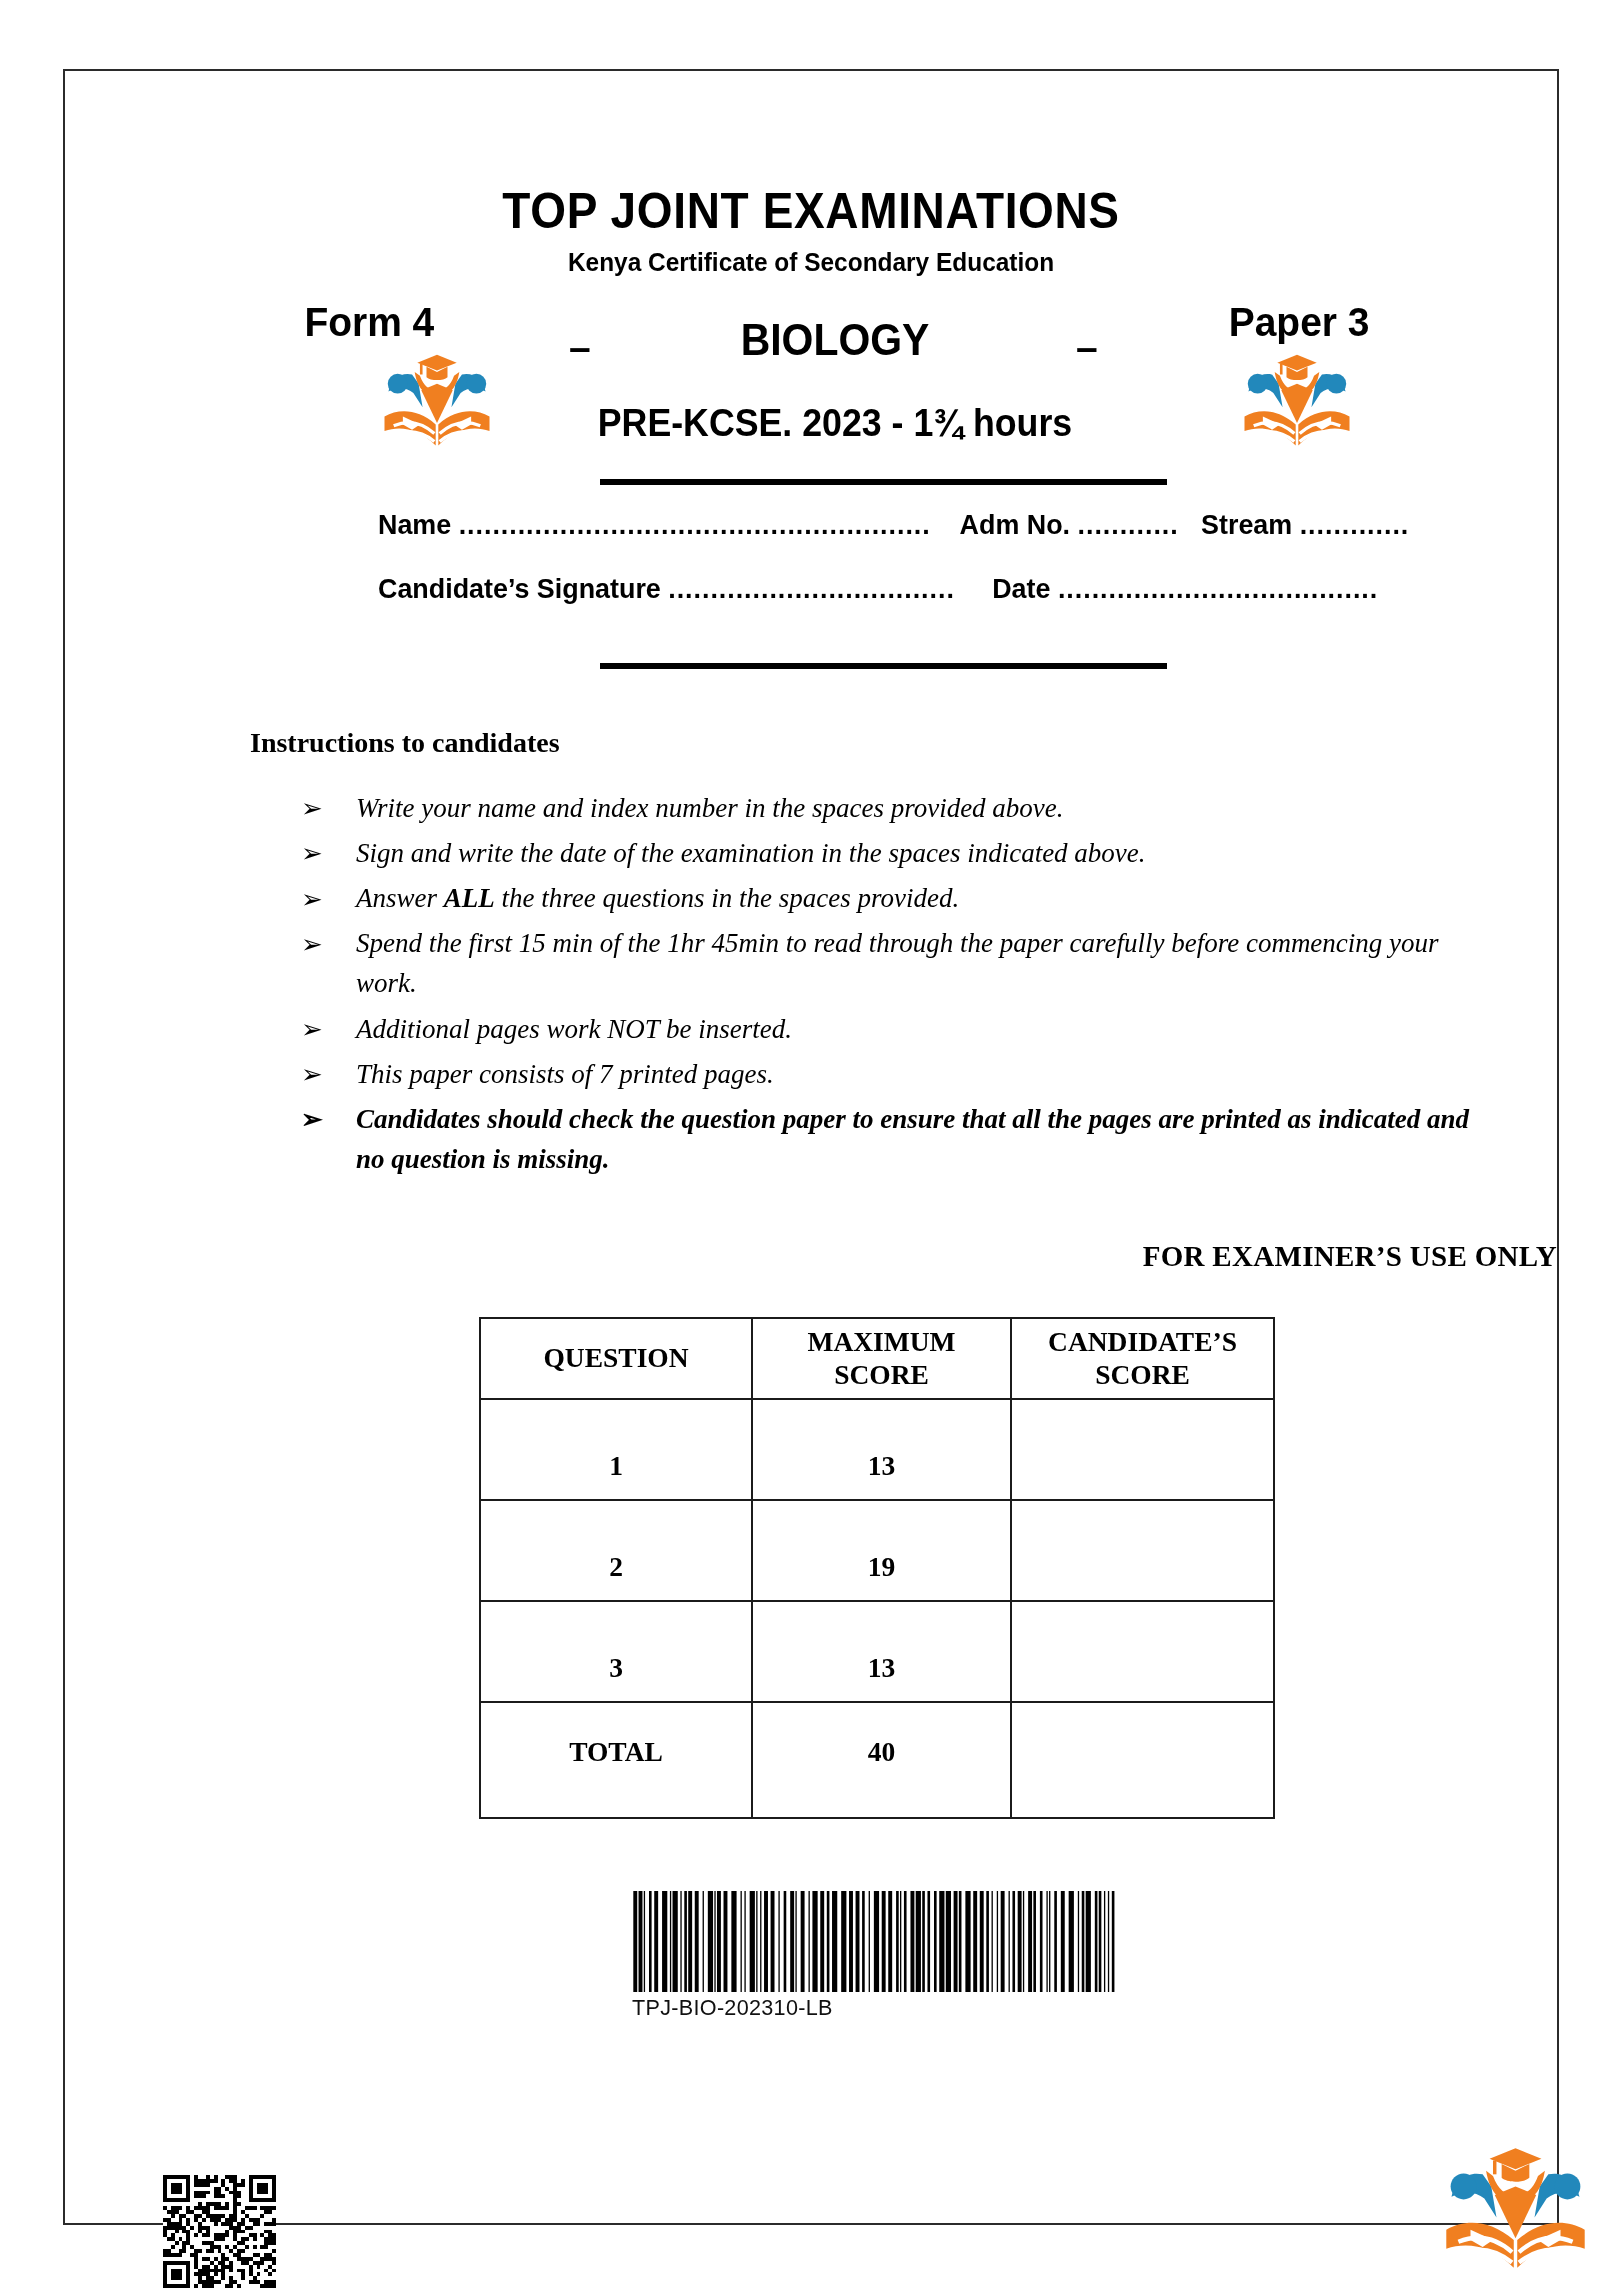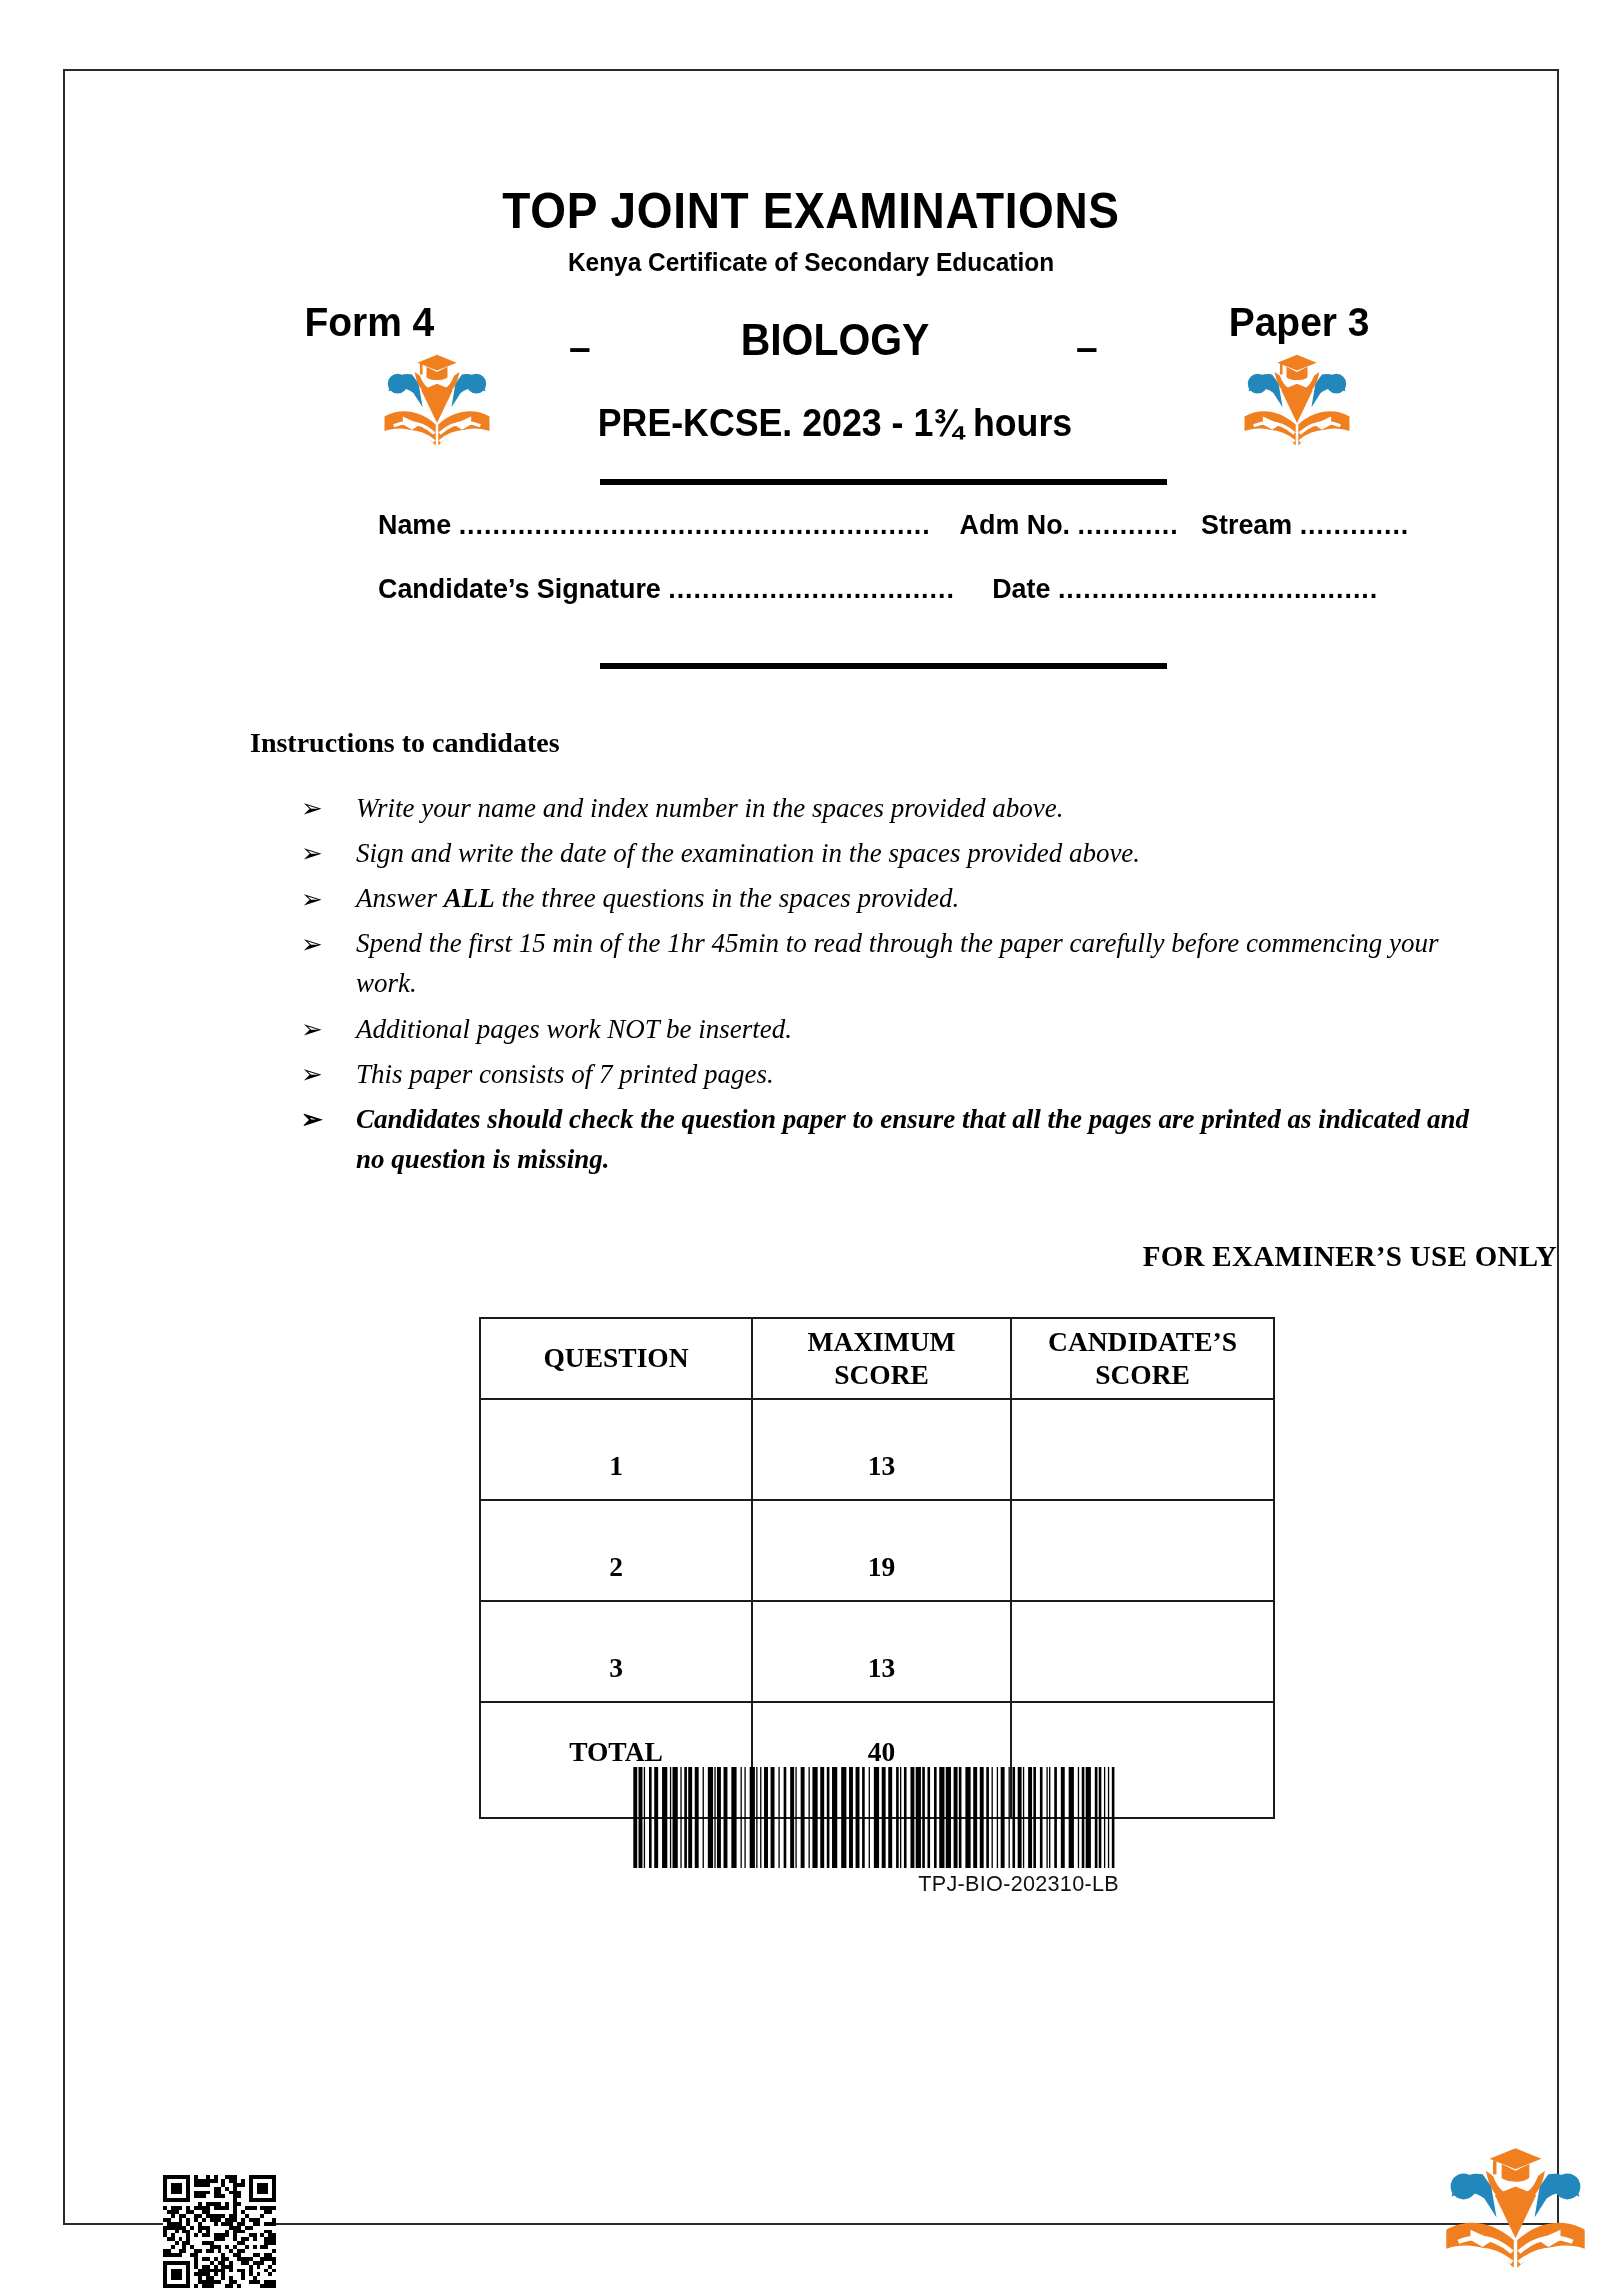--- a/index.html
+++ b/index.html
@@ -240,23 +240,23 @@
   .marks-table td { height: 82px; vertical-align: bottom; padding-bottom: 17px; }
   .marks-table tr:last-child td { height: 98px; vertical-align: middle; padding-bottom: 16px; }
   .col-q   { width: 272px; }
   .col-max { width: 259px; }
   .col-cand{ width: 263px; }
 
   
   .barcode-wrap {
     position: absolute;
     left: 567px;
-    top: 1696px;
+    top: 1820px;
     width: 487px;
-    text-align: right;
+    text-align: left;
   }
   .barcode-bars {
     width: 100%;
     height: 101px;
     display: block;
   }
   .barcode-text {
     margin-top: 2.6px;
     font-family: "Liberation Sans", sans-serif;
     font-size: 21.6px;
@@ -358,21 +358,21 @@
       <span>Date</span>
       <span class="dots">......................................</span>
     </div>
   </div>
 
   <div class="rule rule-bottom"></div>
 
   <div class="instr-heading">Instructions to candidates</div>
   <div class="instr-list" id="instructions-list">
       <div class="instr-item"><span class="bullet">➢</span><span>Write your name and index number in the spaces provided above.</span></div>
-      <div class="instr-item"><span class="bullet">➢</span><span>Sign and write the date of the examination in the spaces provided above.</span></div>
+      <div class="instr-item"><span class="bullet">➢</span><span>Sign and write the date of the examination in the spaces indicated above.</span></div>
       <div class="instr-item"><span class="bullet">➢</span><span>Answer <b>ALL</b> the three questions in the spaces provided.</span></div>
       <div class="instr-item"><span class="bullet">➢</span><span>Spend the first 15 min of the 1hr 45min to read through the paper carefully before commencing your work.</span></div>
       <div class="instr-item"><span class="bullet">➢</span><span>Additional pages work NOT be inserted.</span></div>
       <div class="instr-item"><span class="bullet">➢</span><span>This paper consists of 7 printed pages.</span></div>
       <div class="instr-item emph"><span class="bullet">➢</span><span>Candidates should check the question paper to ensure that all the pages are printed as indicated and no question is missing.</span></div>
     </div>
 
   <div class="examiner-heading">FOR EXAMINER’S USE ONLY</div>
 
   <table class="marks-table">

